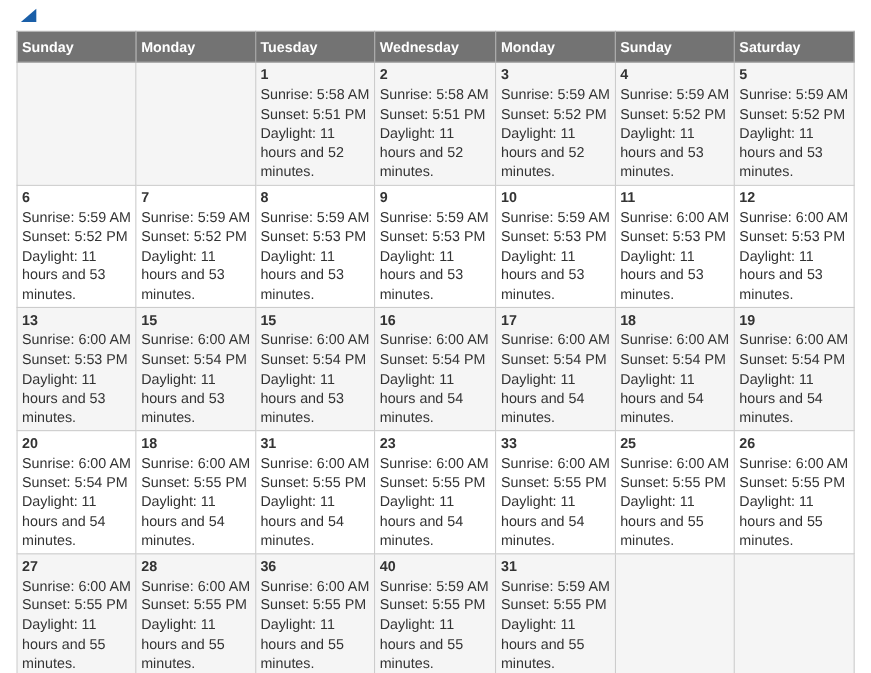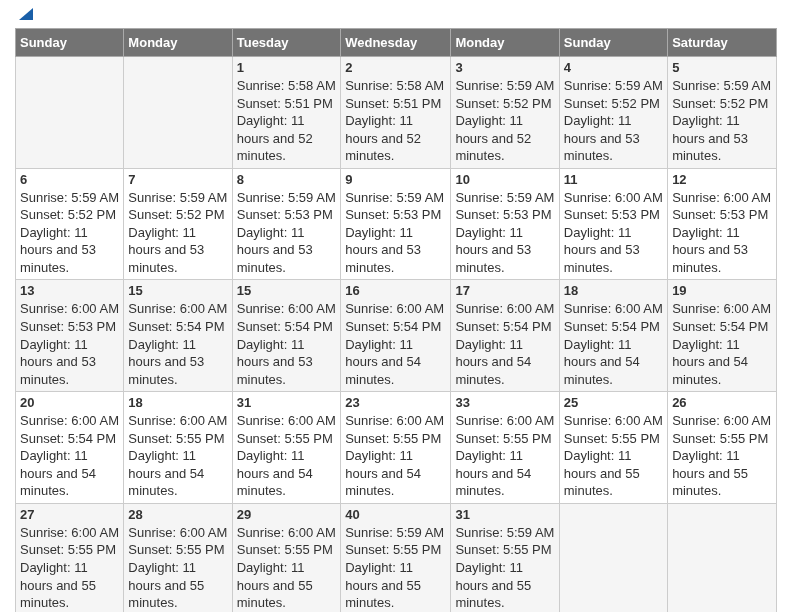--- a/index.html
+++ b/index.html
@@ -289,21 +289,21 @@
 Sunset: 5:55 PM
 Daylight: 11 hours and 55 minutes.</div>
         </td>
         <td>
           <span class="day-num">28</span>
           <div class="day-info">Sunrise: 6:00 AM
 Sunset: 5:55 PM
 Daylight: 11 hours and 55 minutes.</div>
         </td>
         <td>
-          <span class="day-num">29</span>
+          <span class="day-num">36</span>
           <div class="day-info">Sunrise: 6:00 AM
 Sunset: 5:55 PM
 Daylight: 11 hours and 55 minutes.</div>
         </td>
         <td>
           <span class="day-num">40</span>
           <div class="day-info">Sunrise: 5:59 AM
 Sunset: 5:55 PM
 Daylight: 11 hours and 55 minutes.</div>
         </td>

